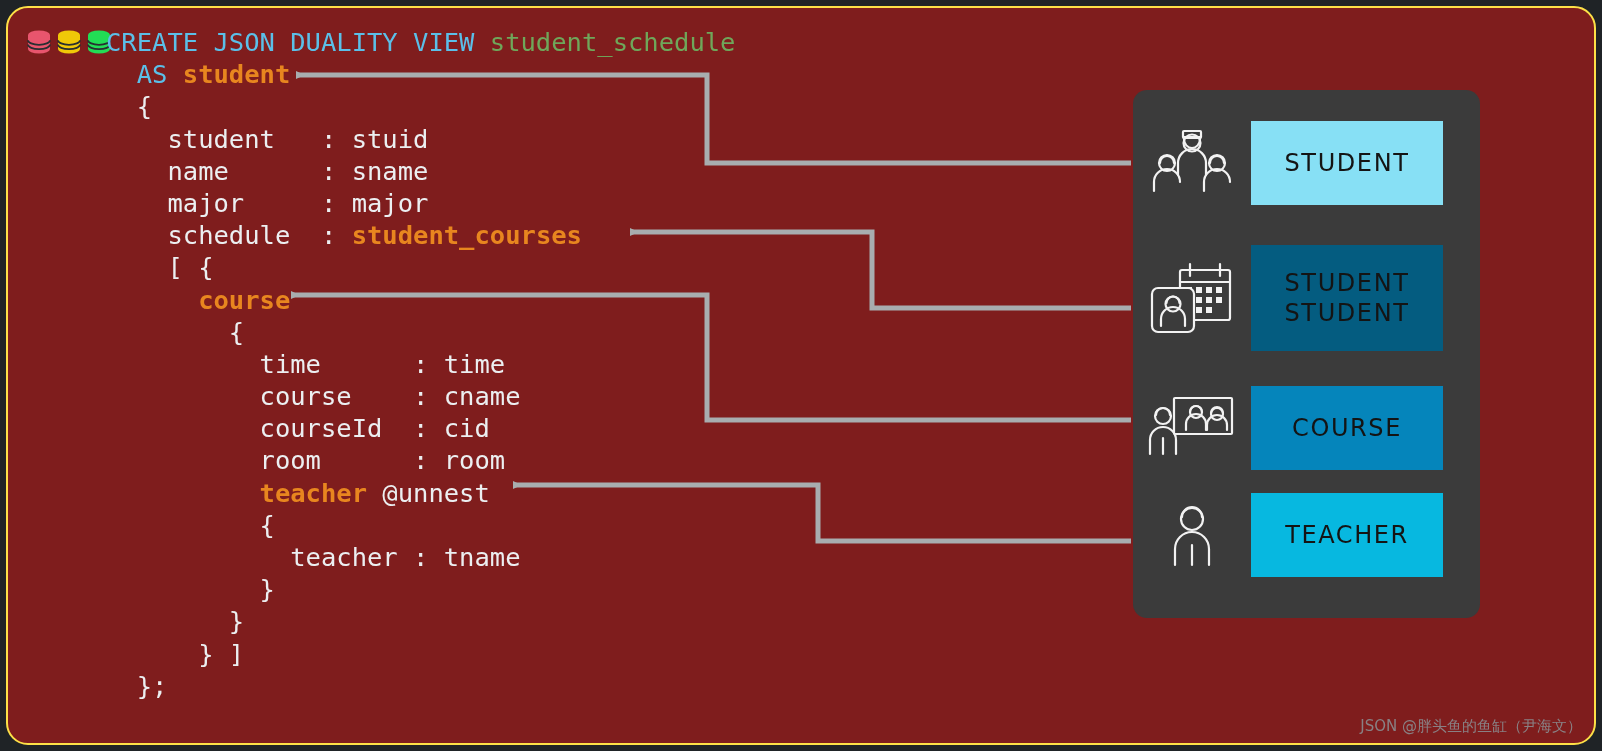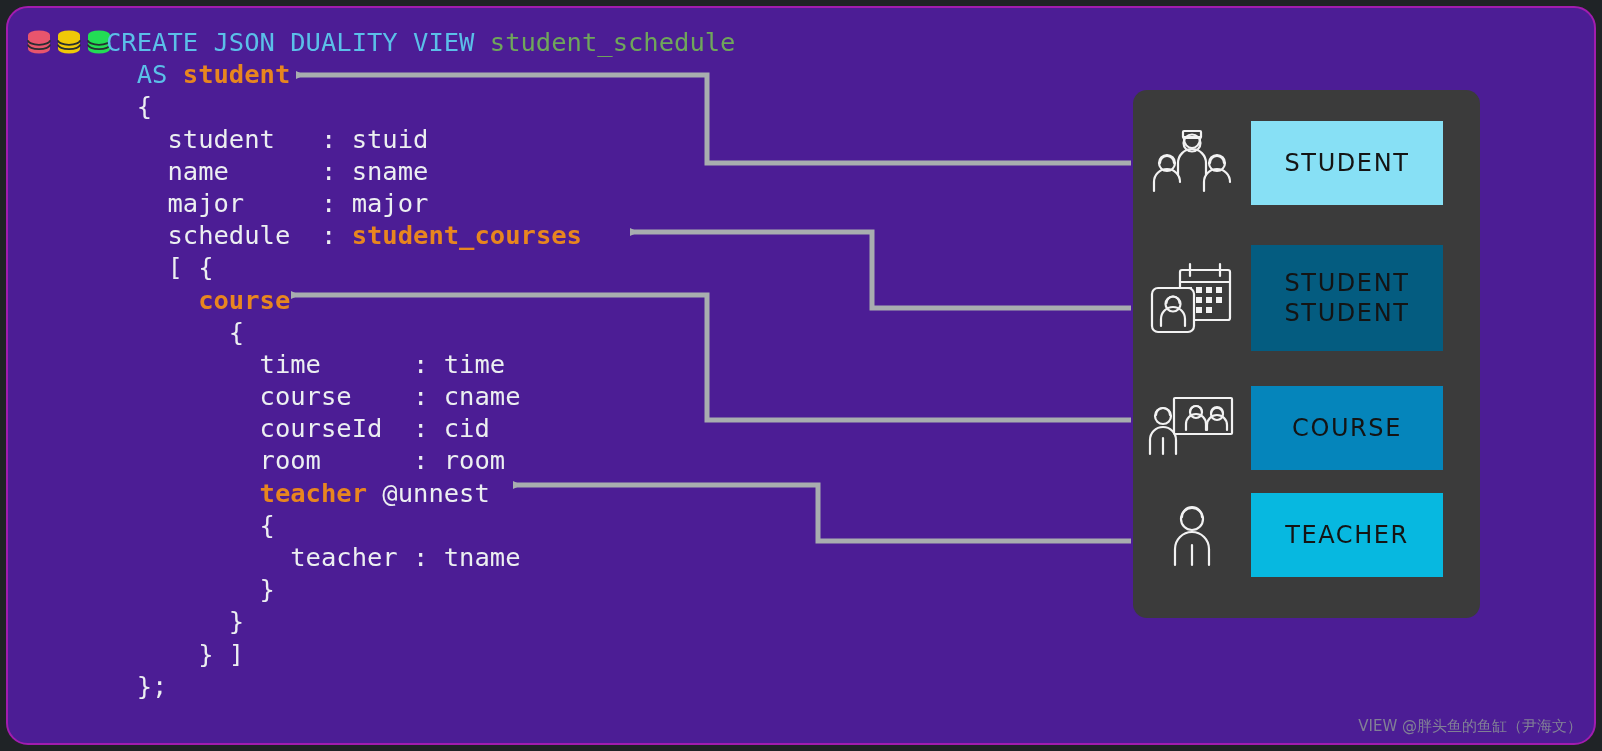--- a/index.html
+++ b/index.html
@@ -19,22 +19,22 @@
     background: #1f2326;
   }
 
   
   .code-panel {
     position: absolute;
     left: 6px;
     top: 6px;
     width: 1590px;
     height: 739px;
-    background: #4c1d95;
-    border: 2px solid #a21caf;
+    background: #7f1d1d;
+    border: 2px solid #fde047;
     border-radius: 22px;
     overflow: hidden;
   }
 
   
   .db-icons {
     position: absolute;
     left: 18px;
     top: 20px;
     display: flex;
@@ -158,21 +158,21 @@
         <ellipse cx="13" cy="7" rx="11" ry="4.6" fill="#22dd55"></ellipse>
         <rect x="2" y="7" width="22" height="14" fill="#22dd55"></rect>
         <ellipse cx="13" cy="21" rx="11" ry="4.6" fill="#22dd55"></ellipse>
         <path d="M2 12.2 a11 4.6 0 0 0 22 0" fill="none" stroke="#282e31" stroke-width="1.8"></path>
         <path d="M2 16.6 a11 4.6 0 0 0 22 0" fill="none" stroke="#282e31" stroke-width="1.8"></path>
       </svg>
     </div>
 
     <div class="code" id="code-block"><span class="ln"><span class="kw">CREATE JSON DUALITY VIEW </span><span class="name">student_schedule</span></span><span class="ln"><span>  </span><span class="kw">AS </span><span class="ident">student</span></span><span class="ln"><span>  </span><span class="plain">{</span></span><span class="ln"><span>    </span><span class="plain">student   : stuid</span></span><span class="ln"><span>    </span><span class="plain">name      : sname</span></span><span class="ln"><span>    </span><span class="plain">major     : major</span></span><span class="ln"><span>    </span><span class="plain">schedule  : </span><span class="ident">student_courses</span></span><span class="ln"><span>    </span><span class="plain">[ {</span></span><span class="ln"><span>      </span><span class="ident">course</span></span><span class="ln"><span>        </span><span class="plain">{</span></span><span class="ln"><span>          </span><span class="plain">time      : time</span></span><span class="ln"><span>          </span><span class="plain">course    : cname</span></span><span class="ln"><span>          </span><span class="plain">courseId  : cid</span></span><span class="ln"><span>          </span><span class="plain">room      : room</span></span><span class="ln"><span>          </span><span class="ident">teacher</span><span class="plain"> @unnest</span></span><span class="ln"><span>          </span><span class="plain">{</span></span><span class="ln"><span>            </span><span class="plain">teacher : tname</span></span><span class="ln"><span>          </span><span class="plain">}</span></span><span class="ln"><span>        </span><span class="plain">}</span></span><span class="ln"><span>      </span><span class="plain">} ]</span></span><span class="ln"><span>  </span><span class="plain">};</span></span></div>
 
-    <div class="watermark">VIEW @胖头鱼的鱼缸（尹海文）</div>
+    <div class="watermark">JSON @胖头鱼的鱼缸（尹海文）</div>
   </div>
 
   <svg class="connectors">
     <defs>
       <marker id="arrowhead" markerWidth="9" markerHeight="8" refX="8.4" refY="4" orient="auto" markerUnits="userSpaceOnUse">
         <path d="M8.4,0 L0,4 L8.4,8 z" fill="#a8adaf"></path>
       </marker>
     </defs>
 
     <polyline points="1131,163 707,163 707,75 296,75" fill="none" stroke="#a8adaf" stroke-width="5" marker-end="url(#arrowhead)"></polyline>

